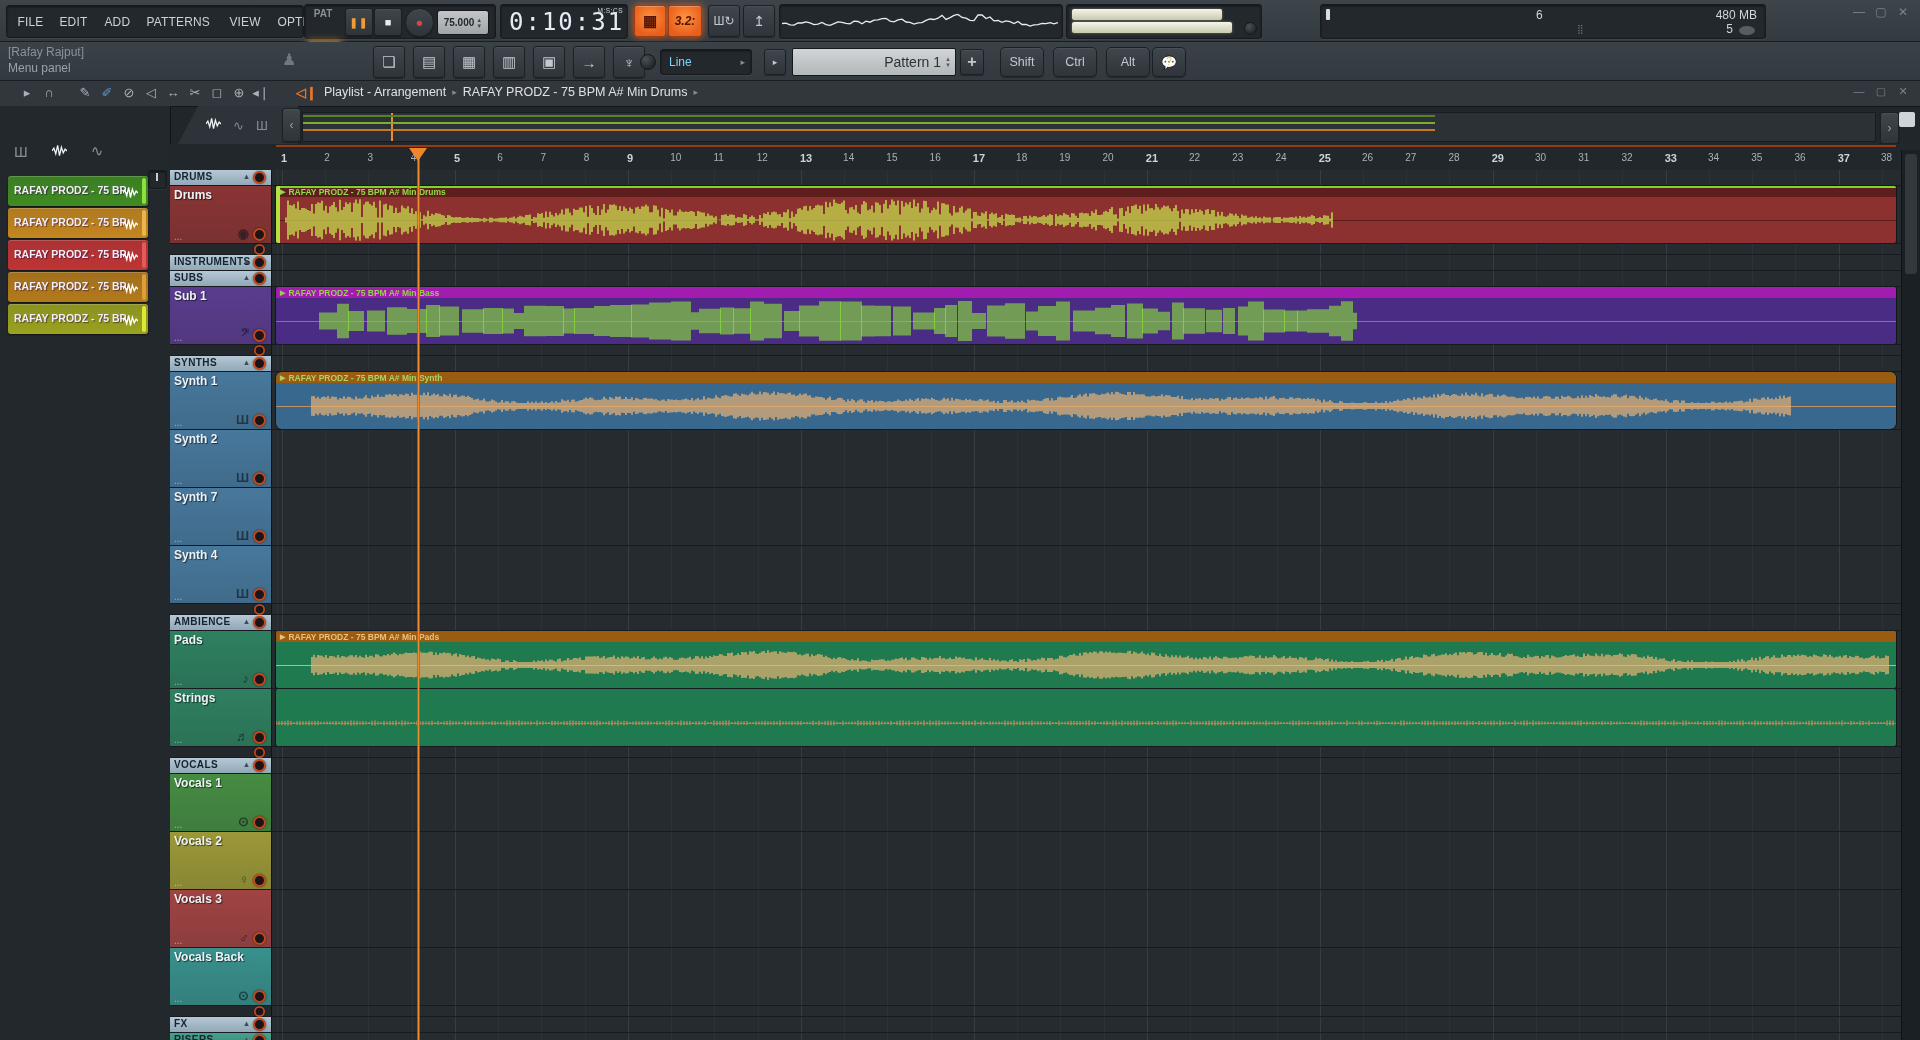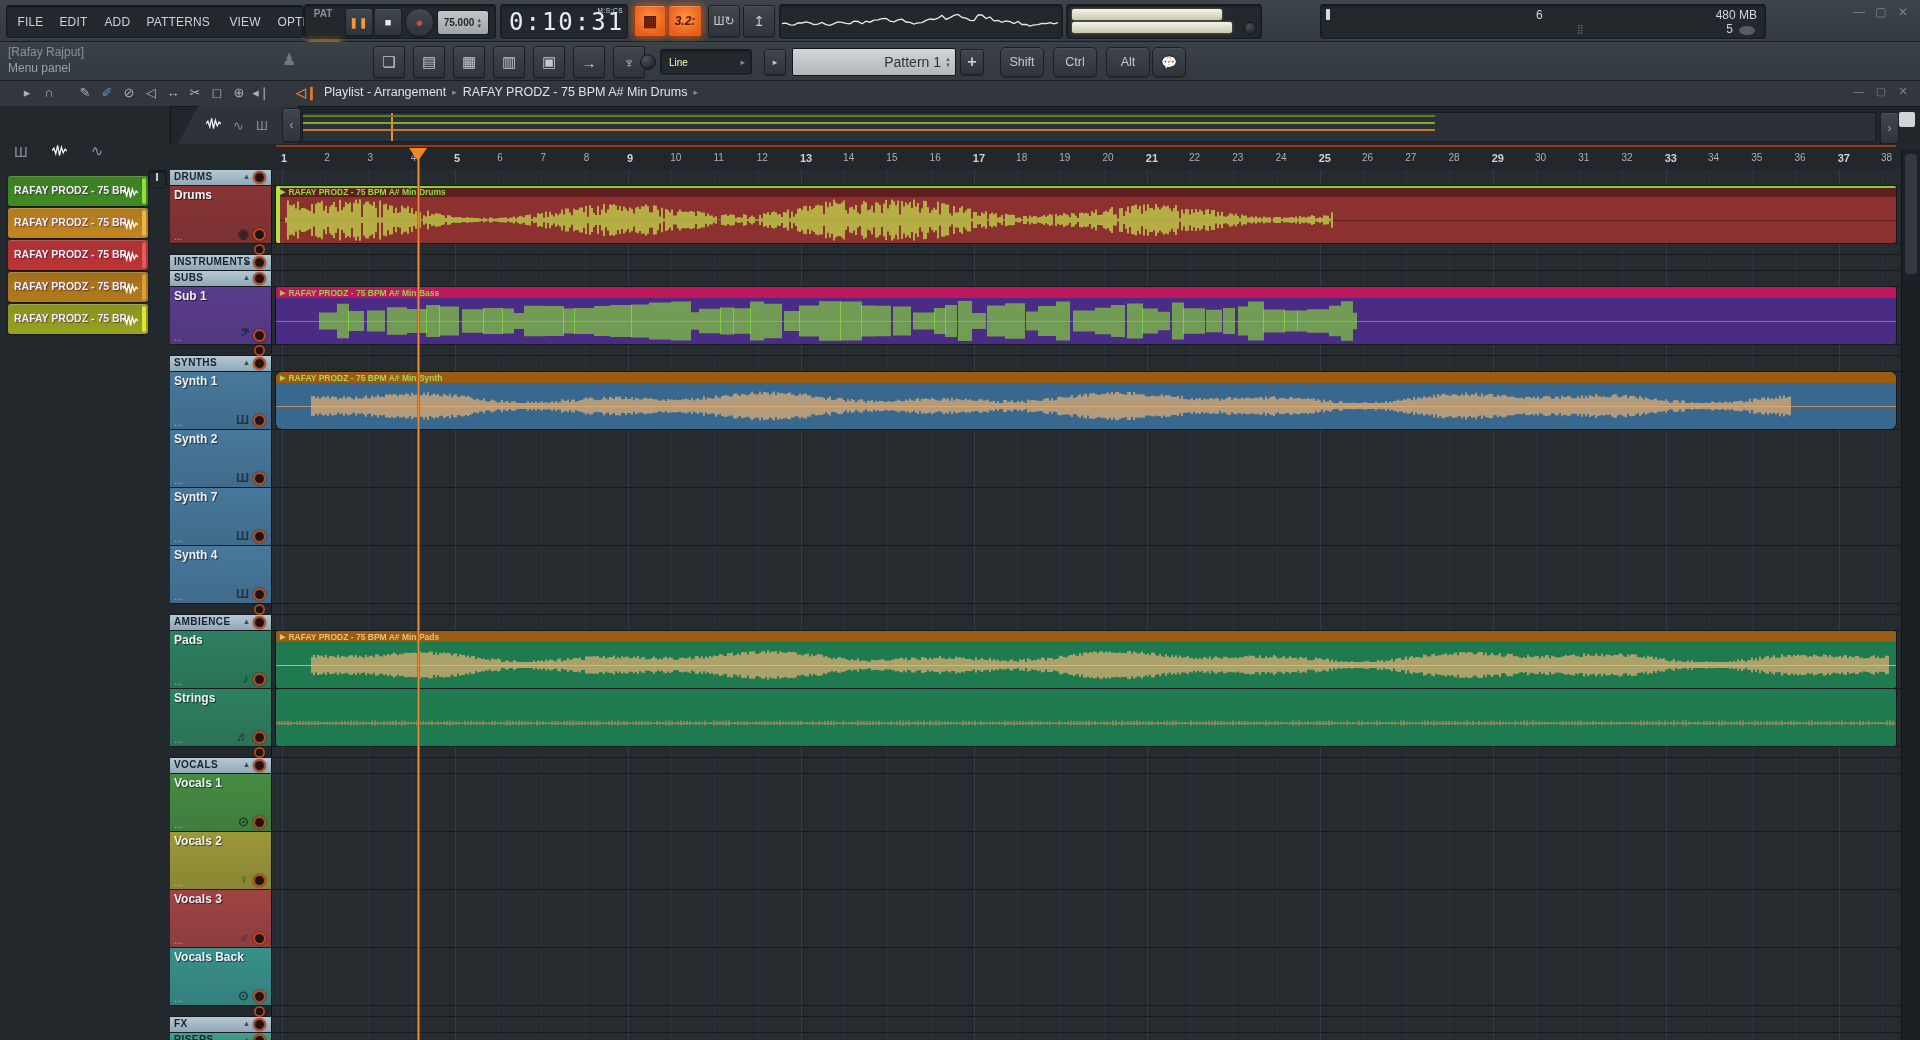--- a/index.html
+++ b/index.html
@@ -179,21 +179,21 @@
         </div>
         <div class="btn" style="width: 30px; height: 30px;">
           <span style="font-size: 15px;">→</span>
         </div>
         <div class="btn" style="width: 30px; height: 30px;">
           <span style="font-size: 15px;">♆</span>
         </div>
       </div>
     <div class="knob abs" style="left:640px;top:12px;width:14px;height:14px;"></div>
     <div class="inset abs" style="left:660px;top:7px;width:90px;height:24px;display:flex;align-items:center;">
-      <span style="padding-left:8px;font-size:10px;color:#fef9c3;">Line</span>
+      <span style="padding-left:8px;font-size:12px;color:#7dd3fc;">Line</span>
       <span style="margin-left:auto;padding-right:6px;font-size:9px;color:#878d94;">▸</span>
     </div>
     <div class="btn abs" style="left:764px;top:7px;width:20px;height:24px;">
       <span style="font-size:9px;">▸</span>
     </div>
     <div class="abs" style="left:792px;top:6px;width:162px;height:26px;background:linear-gradient(#d2d5d7,#b2b7ba);border:1px solid #15191d;border-radius:2px;display:flex;align-items:center;">
       <span style="margin-left:auto;font-size:14px;color:#2c3236;">Pattern 1</span>
       <span style="font-size:6px;line-height:6px;color:#555c62;padding:0 4px;">▲<br>▼</span>
     </div>
     <div class="btn abs" style="left:960px;top:7px;width:22px;height:24px;font-weight:bold;">
@@ -398,21 +398,21 @@
       </div>
       <div class="trow" style="flex: 0 0 57px;">
         <div class="rowhead" style="background: linear-gradient(rgb(90, 60, 142), rgba(90, 60, 142, 0.847));">
           <span class="tname">Sub 1</span>
           <span class="tdots">...</span>
           <span class="ticon2">𝄢</span>
           <span class="led" style="right: 5px; bottom: 2px;"></span>
         </div>
         <div class="rowbody gridbg">
           <div class="clip" style="background: rgb(74, 44, 132);">
-            <div class="clip-h" style="background: #be185d; color: rgb(142, 212, 74);">
+            <div class="clip-h" style="background: #a21caf; color: rgb(142, 212, 74);">
               <span style="font-size: 7px;">▶</span>
               <span>RAFAY PRODZ - 75 BPM A# Min Bass</span>
             </div>
             <div class="clip-b">
               <div class="cline" style="background: rgb(106, 168, 56);"></div>
               <svg class="wave" viewBox="0 0 1620 46" preserveAspectRatio="none">
                 <path d="M44 14.5V31.5M46 14.5V31.5M48 14.5V31.5M50 14.5V31.5M52 14.5V31.5M54 14.5V31.5M56 14.5V31.5M58 14.5V31.5M60 14.5V31.5M62 14.5V31.5M62 5.8V40.2M64 5.8V40.2M66 5.8V40.2M68 5.8V40.2M70 5.8V40.2M72 5.8V40.2M73 13.0V33.0M75 13.0V33.0M77 13.0V33.0M79 13.0V33.0M81 13.0V33.0M83 13.0V33.0M85 13.0V33.0M87 13.0V33.0M92 12.6V33.4M94 12.6V33.4M96 12.6V33.4M98 12.6V33.4M100 12.6V33.4M102 12.6V33.4M104 12.6V33.4M106 12.6V33.4M108 12.6V33.4M112 9.2V36.8M114 9.2V36.8M116 9.2V36.8M118 9.2V36.8M120 9.2V36.8M122 9.2V36.8M124 9.2V36.8M126 9.2V36.8M128 9.2V36.8M130 9.2V36.8M130 11.1V34.9M132 11.1V34.9M134 11.1V34.9M136 11.1V34.9M138 11.1V34.9M140 11.1V34.9M142 11.1V34.9M144 11.1V34.9M146 11.1V34.9M148 11.1V34.9M150 11.1V34.9M151 6.9V39.1M153 6.9V39.1M155 6.9V39.1M157 6.9V39.1M159 6.9V39.1M161 6.9V39.1M163 6.9V39.1M164 8.5V37.5M166 8.5V37.5M168 8.5V37.5M170 8.5V37.5M172 8.5V37.5M174 8.5V37.5M176 8.5V37.5M178 8.5V37.5M180 8.5V37.5M182 8.5V37.5M187 11.2V34.8M189 11.2V34.8M191 11.2V34.8M193 11.2V34.8M195 11.2V34.8M197 11.2V34.8M199 11.2V34.8M201 11.2V34.8M203 11.2V34.8M205 11.2V34.8M207 11.2V34.8M208 9.9V36.1M210 9.9V36.1M212 9.9V36.1M214 9.9V36.1M216 9.9V36.1M218 9.9V36.1M220 9.9V36.1M222 9.9V36.1M224 9.9V36.1M226 9.9V36.1M227 10.5V35.5M229 10.5V35.5M231 10.5V35.5M233 10.5V35.5M235 10.5V35.5M237 10.5V35.5M239 14.9V31.1M241 14.9V31.1M243 14.9V31.1M245 14.9V31.1M247 14.9V31.1M249 14.9V31.1M249 7.7V38.3M251 7.7V38.3M253 7.7V38.3M255 7.7V38.3M257 7.7V38.3M259 7.7V38.3M261 7.7V38.3M263 7.7V38.3M265 7.7V38.3M267 7.7V38.3M269 7.7V38.3M269 8.0V38.0M271 8.0V38.0M273 8.0V38.0M275 8.0V38.0M277 8.0V38.0M279 8.0V38.0M281 8.0V38.0M283 8.0V38.0M285 8.0V38.0M287 8.0V38.0M288 10.5V35.5M290 10.5V35.5M292 10.5V35.5M294 10.5V35.5M296 10.5V35.5M298 10.5V35.5M299 10.0V36.0M301 10.0V36.0M303 10.0V36.0M305 10.0V36.0M307 10.0V36.0M309 10.0V36.0M311 10.0V36.0M313 10.0V36.0M315 10.0V36.0M317 10.0V36.0M319 10.0V36.0M319 8.1V37.9M321 8.1V37.9M323 8.1V37.9M325 8.1V37.9M327 8.1V37.9M329 8.1V37.9M331 8.1V37.9M333 8.1V37.9M335 7.0V39.0M337 7.0V39.0M339 7.0V39.0M341 7.0V39.0M343 7.0V39.0M345 7.0V39.0M347 7.0V39.0M349 7.0V39.0M351 7.0V39.0M353 7.0V39.0M355 7.0V39.0M356 6.6V39.4M358 6.6V39.4M360 6.6V39.4M362 6.6V39.4M364 6.6V39.4M366 6.6V39.4M368 6.6V39.4M370 6.6V39.4M372 6.6V39.4M374 6.6V39.4M374 4.4V41.6M376 4.4V41.6M378 4.4V41.6M380 4.4V41.6M382 4.4V41.6M384 4.4V41.6M386 4.4V41.6M388 4.4V41.6M390 4.4V41.6M392 4.4V41.6M394 4.4V41.6M396 3.6V42.4M398 3.6V42.4M400 3.6V42.4M402 3.6V42.4M404 3.6V42.4M406 3.6V42.4M408 3.6V42.4M410 3.6V42.4M412 3.6V42.4M414 3.6V42.4M414 14.2V31.8M416 14.2V31.8M418 14.2V31.8M420 14.2V31.8M422 14.2V31.8M424 14.2V31.8M424 10.8V35.2M426 10.8V35.2M428 10.8V35.2M430 10.8V35.2M432 10.8V35.2M434 10.8V35.2M436 10.8V35.2M438 10.8V35.2M440 10.8V35.2M442 10.8V35.2M444 10.8V35.2M445 9.4V36.6M447 9.4V36.6M449 9.4V36.6M451 9.4V36.6M453 9.4V36.6M455 9.4V36.6M457 9.4V36.6M458 10.3V35.7M460 10.3V35.7M462 10.3V35.7M464 10.3V35.7M466 10.3V35.7M468 10.3V35.7M470 10.3V35.7M472 10.3V35.7M474 10.3V35.7M475 3.6V42.4M477 3.6V42.4M479 3.6V42.4M481 3.6V42.4M483 3.6V42.4M485 3.6V42.4M487 3.6V42.4M487 5.7V40.3M489 5.7V40.3M491 5.7V40.3M493 5.7V40.3M495 5.7V40.3M497 5.7V40.3M499 5.7V40.3M501 5.7V40.3M503 5.7V40.3M505 5.7V40.3M509 13.1V32.9M511 13.1V32.9M513 13.1V32.9M515 13.1V32.9M517 13.1V32.9M519 13.1V32.9M521 13.1V32.9M523 13.1V32.9M524 7.5V38.5M526 7.5V38.5M528 7.5V38.5M530 7.5V38.5M532 7.5V38.5M534 7.5V38.5M536 7.5V38.5M538 7.5V38.5M540 7.5V38.5M542 7.5V38.5M544 3.2V42.8M546 3.2V42.8M548 3.2V42.8M550 3.2V42.8M552 3.2V42.8M554 3.2V42.8M556 3.2V42.8M558 3.2V42.8M560 3.2V42.8M562 3.2V42.8M564 3.2V42.8M565 3.6V42.4M567 3.6V42.4M569 3.6V42.4M571 3.6V42.4M573 3.6V42.4M575 3.6V42.4M577 3.6V42.4M579 3.6V42.4M581 3.6V42.4M583 3.6V42.4M585 3.6V42.4M586 7.5V38.5M588 7.5V38.5M590 7.5V38.5M592 7.5V38.5M594 7.5V38.5M596 7.5V38.5M598 7.5V38.5M600 7.8V38.2M602 7.8V38.2M604 7.8V38.2M606 7.8V38.2M608 7.8V38.2M610 7.8V38.2M612 7.8V38.2M614 7.8V38.2M618 8.4V37.6M620 8.4V37.6M622 8.4V37.6M624 8.4V37.6M626 8.4V37.6M628 8.4V37.6M630 8.4V37.6M632 8.4V37.6M634 8.4V37.6M638 14.4V31.6M640 14.4V31.6M642 14.4V31.6M644 14.4V31.6M646 14.4V31.6M648 14.4V31.6M650 14.4V31.6M652 14.4V31.6M654 14.4V31.6M656 14.4V31.6M658 14.4V31.6M659 9.9V36.1M661 9.9V36.1M663 9.9V36.1M665 9.9V36.1M667 9.9V36.1M669 9.9V36.1M670 6.9V39.1M672 6.9V39.1M674 6.9V39.1M676 6.9V39.1M678 6.9V39.1M680 6.9V39.1M683 3.1V42.9M685 3.1V42.9M687 3.1V42.9M689 3.1V42.9M691 3.1V42.9M693 3.1V42.9M695 3.1V42.9M697 14.9V31.1M699 14.9V31.1M701 14.9V31.1M703 14.9V31.1M705 14.9V31.1M707 14.9V31.1M709 14.9V31.1M712 7.4V38.6M714 7.4V38.6M716 7.4V38.6M718 7.4V38.6M720 7.4V38.6M722 7.4V38.6M724 7.4V38.6M726 7.4V38.6M728 7.4V38.6M730 5.3V40.7M732 5.3V40.7M734 5.3V40.7M736 5.3V40.7M738 5.3V40.7M740 5.3V40.7M742 5.3V40.7M744 5.3V40.7M746 5.3V40.7M748 5.3V40.7M751 13.4V32.6M753 13.4V32.6M755 13.4V32.6M757 13.4V32.6M759 13.4V32.6M761 13.4V32.6M763 13.4V32.6M763 8.0V38.0M765 8.0V38.0M767 8.0V38.0M769 8.0V38.0M771 8.0V38.0M773 8.0V38.0M775 8.0V38.0M777 8.0V38.0M779 8.0V38.0M781 8.0V38.0M781 3.6V42.4M783 3.6V42.4M785 3.6V42.4M787 3.6V42.4M789 3.6V42.4M791 3.6V42.4M793 3.6V42.4M798 12.6V33.4M800 12.6V33.4M802 12.6V33.4M804 12.6V33.4M806 12.6V33.4M808 12.6V33.4M810 12.6V33.4M812 12.6V33.4M814 12.6V33.4M816 12.6V33.4M818 12.6V33.4M820 9.7V36.3M822 9.7V36.3M824 9.7V36.3M826 9.7V36.3M828 9.7V36.3M830 9.7V36.3M832 9.7V36.3M834 9.7V36.3M836 6.9V39.1M838 6.9V39.1M840 6.9V39.1M842 6.9V39.1M844 6.9V39.1M846 6.9V39.1M848 6.9V39.1M852 5.6V40.4M854 5.6V40.4M856 5.6V40.4M858 5.6V40.4M860 5.6V40.4M862 5.6V40.4M864 5.6V40.4M866 5.6V40.4M867 10.5V35.5M869 10.5V35.5M871 10.5V35.5M873 10.5V35.5M875 10.5V35.5M877 10.5V35.5M879 10.5V35.5M881 10.5V35.5M883 13.7V32.3M885 13.7V32.3M887 13.7V32.3M889 13.7V32.3M891 13.7V32.3M893 13.7V32.3M897 4.6V41.4M899 4.6V41.4M901 4.6V41.4M903 4.6V41.4M905 4.6V41.4M907 4.6V41.4M908 10.3V35.7M910 10.3V35.7M912 10.3V35.7M914 10.3V35.7M916 10.3V35.7M918 10.3V35.7M920 10.3V35.7M922 10.3V35.7M924 10.3V35.7M926 10.3V35.7M928 10.3V35.7M931 11.8V34.2M933 11.8V34.2M935 11.8V34.2M937 11.8V34.2M939 11.8V34.2M941 11.8V34.2M943 11.8V34.2M945 11.8V34.2M948 10.0V36.0M950 10.0V36.0M952 10.0V36.0M954 10.0V36.0M956 10.0V36.0M958 10.0V36.0M963 8.4V37.6M965 8.4V37.6M967 8.4V37.6M969 8.4V37.6M971 8.4V37.6M973 8.4V37.6M973 3.5V42.5M975 3.5V42.5M977 3.5V42.5M979 3.5V42.5M981 3.5V42.5M983 3.5V42.5M985 3.5V42.5M987 3.5V42.5M988 11.5V34.5M990 11.5V34.5M992 11.5V34.5M994 11.5V34.5M996 11.5V34.5M998 11.5V34.5M1000 11.5V34.5M1002 11.5V34.5M1004 11.5V34.5M1006 11.5V34.5M1008 11.5V34.5M1009 12.5V33.5M1011 12.5V33.5M1013 12.5V33.5M1015 12.5V33.5M1017 12.5V33.5M1019 12.5V33.5M1021 12.5V33.5M1022 12.6V33.4M1024 12.6V33.4M1026 12.6V33.4M1028 12.6V33.4M1030 12.6V33.4M1032 12.6V33.4M1032 11.2V34.8M1034 11.2V34.8M1036 11.2V34.8M1038 11.2V34.8M1040 11.2V34.8M1042 11.2V34.8M1044 11.2V34.8M1046 11.2V34.8M1048 11.2V34.8M1050 11.2V34.8M1052 11.2V34.8M1054 7.8V38.2M1056 7.8V38.2M1058 7.8V38.2M1060 7.8V38.2M1062 7.8V38.2M1064 7.8V38.2M1066 3.2V42.8M1068 3.2V42.8M1070 3.2V42.8M1072 3.2V42.8M1074 3.2V42.8M1076 3.2V42.8M1076 14.8V31.2M1078 14.8V31.2M1080 14.8V31.2" stroke="#84cc42" stroke-width="1.4" fill="none"></path>
               </svg>
             </div>
           </div>

